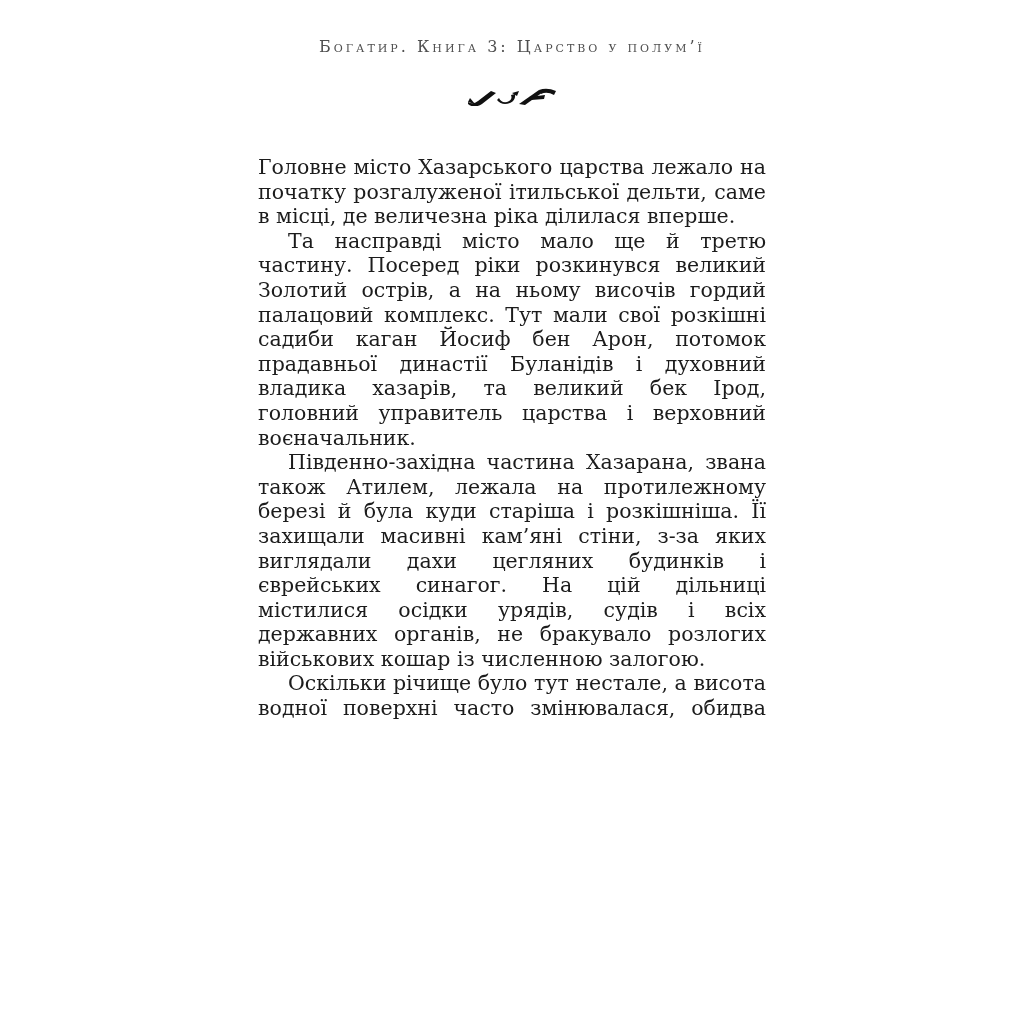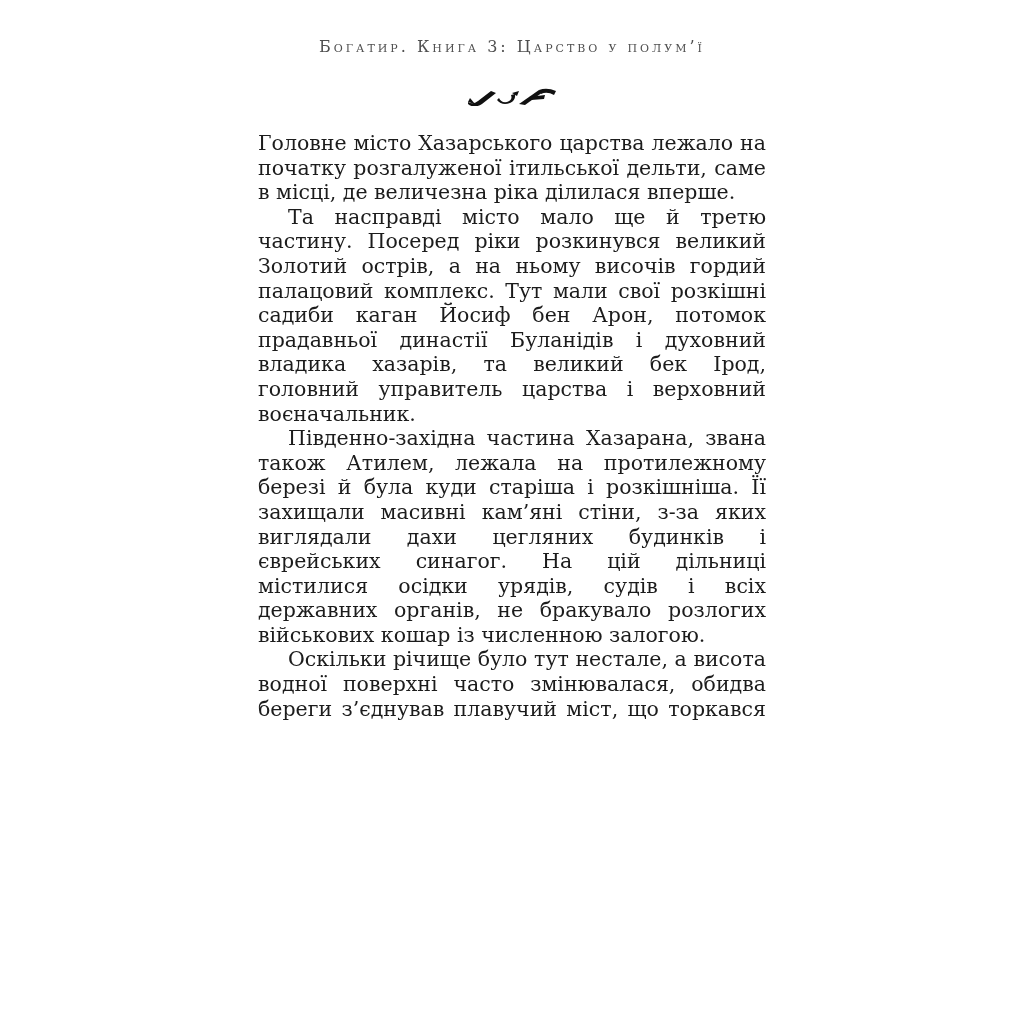--- a/index.html
+++ b/index.html
@@ -49,20 +49,21 @@
     text-justify: inter-word;
     hyphens: auto;
     -webkit-hyphens: auto;
   }
   .para {
     margin: 0;
     text-indent: 30px;
   }
   .para.first {
     text-indent: 0;
+    margin-top: 24px;
   }
   .page-number {
     position: absolute;
     top: 954px;
     left: 0;
     width: 100%;
     text-align: center;
     font-size: 17px;
     letter-spacing: 1px;
     color: #2b2b2b;

